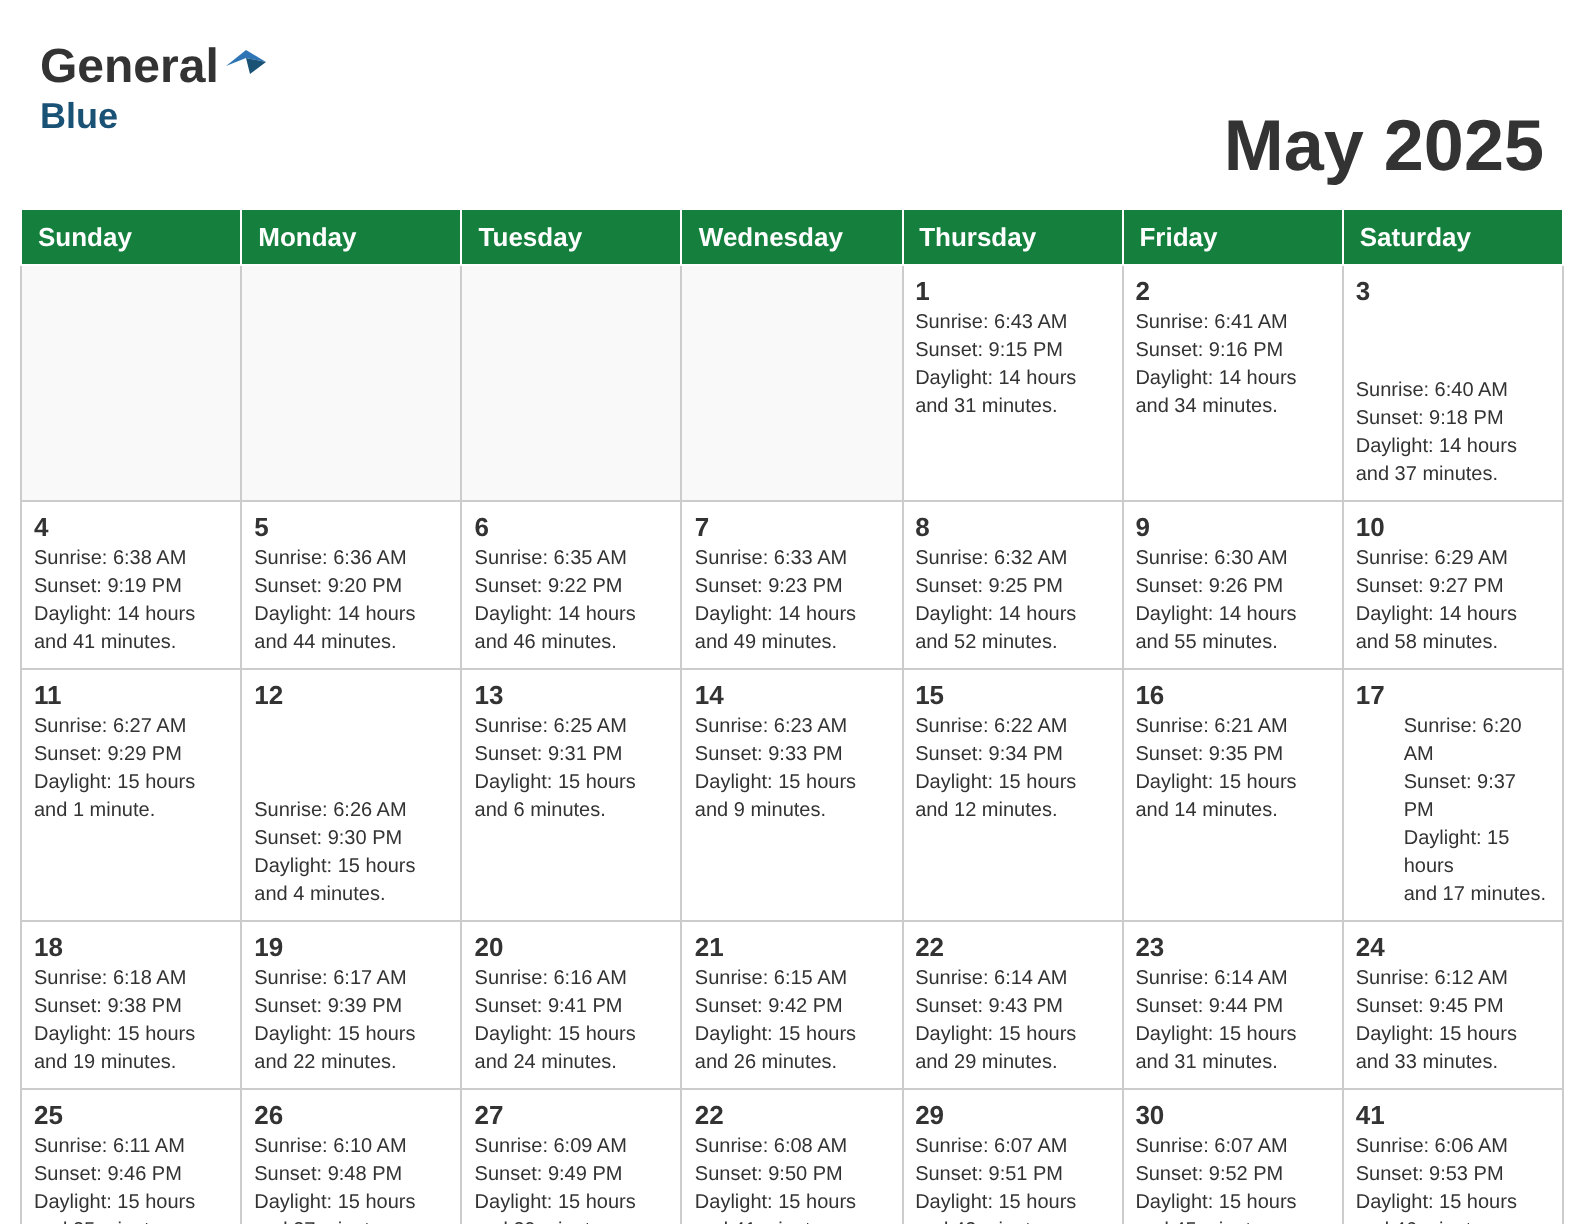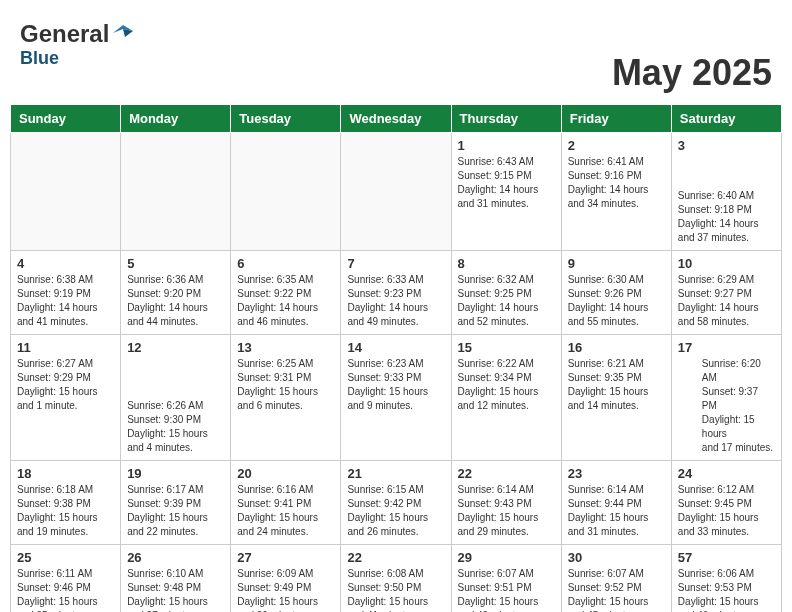--- a/index.html
+++ b/index.html
@@ -333,21 +333,21 @@
 and 43 minutes.</div>
         </td>
         <td>
           <div class="day-number">30</div>
           <div class="day-info" style="white-space: pre-line;">Sunrise: 6:07 AM
 Sunset: 9:52 PM
 Daylight: 15 hours
 and 45 minutes.</div>
         </td>
         <td>
-          <div class="day-number">57</div>
+          <div class="day-number">41</div>
           <div class="day-info" style="white-space: pre-line;">Sunrise: 6:06 AM
 Sunset: 9:53 PM
 Daylight: 15 hours
 and 46 minutes.</div>
         </td>
       </tr>
     </tbody>
 </table>
 
 </body></html>

